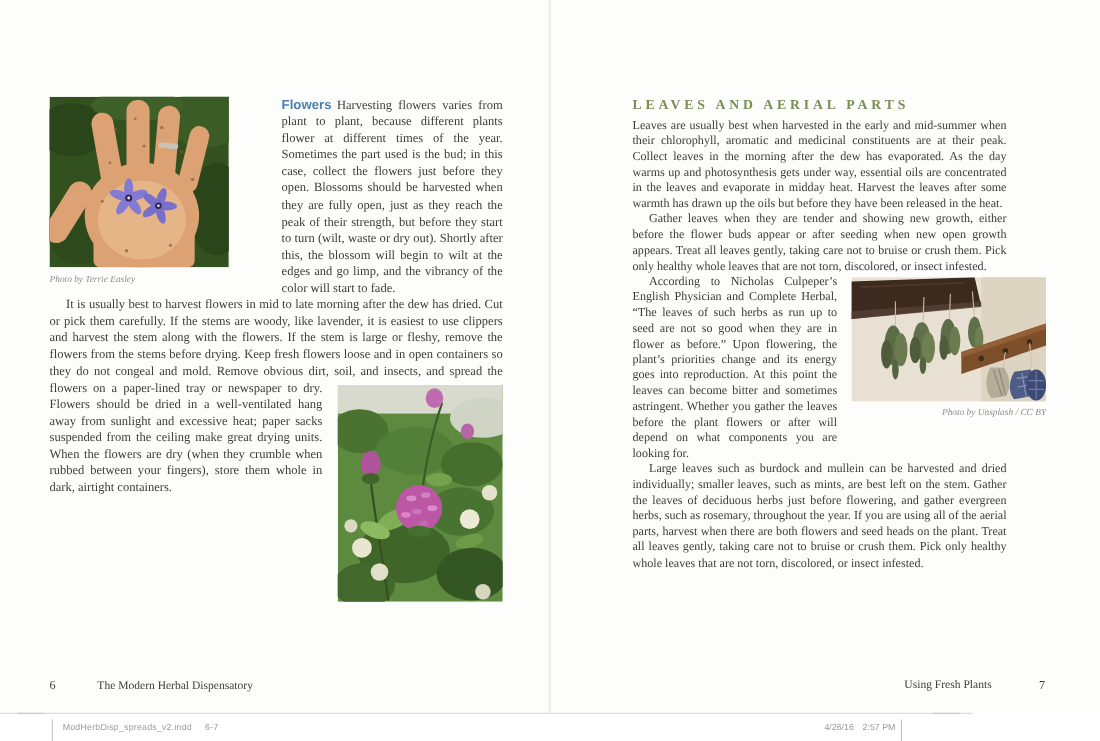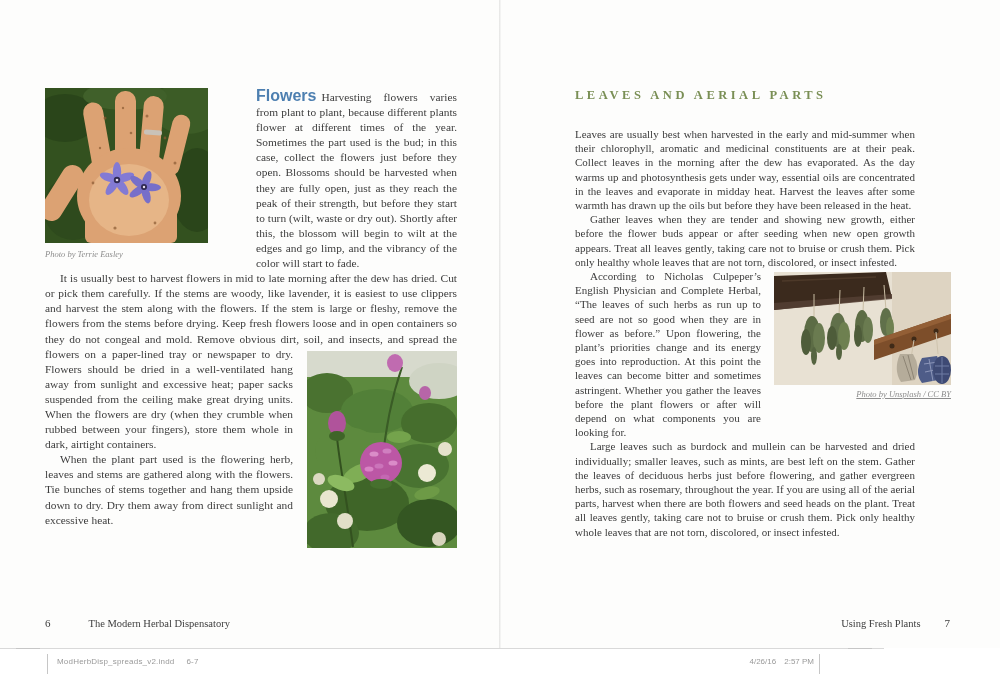--- a/index.html
+++ b/index.html
@@ -17,38 +17,38 @@
   .page-left { position:absolute; left:45px; top:88px; width:412px; }
   .photo-hand-wrap { float:left; width:194px; margin:0 17px 8px 0; }
   .photo-hand-wrap svg { display:block; width:163px; height:155px; }
   .credit { font-style:italic; font-size:8.5px; color:#8d8d8d; line-height:14px; }
   .page-left p, .page-right p {
     margin:0; text-align:justify; font-size:11.4px; line-height:15.1px; color:#3c3c3c;
   }
   .page-right p { font-size:11px; line-height:14.2px; }
   .indent { text-indent:15px; }
   .label-flowers { font-family:"Liberation Sans", sans-serif; font-weight:bold;
-    font-size:16px; color:#4d7fb0; padding-right:5px; }
+    font-size:12px; color:#4d7fb0; padding-right:5px; }
   .photo-clover-float { float:right; width:150px; margin:4px 0 4px 14px; }
   .photo-clover-float svg { display:block; width:150px; height:197px; }
 
   
   .page-right { position:absolute; left:575px; top:88px; width:340px; }
   .section-heading { font-weight:bold; font-size:12.5px; letter-spacing:3.5px;
-    color:#7a8f55; margin:0 0 24px 0; }
+    color:#7a8f55; margin:0 0 4px 0; }
   .photo-herbs-float { float:right; width:177px; margin:3px -36px 26px 13px; }
   .photo-herbs-float svg { display:block; width:177px; height:113px; }
-  .photo-herbs-float .credit { display:block; text-align:right; margin-top:2px;text-decoration:underline; }
+  .photo-herbs-float .credit { display:block; text-align:right; margin-top:2px; }
 
   
   .footer-left { position:absolute; left:45px; top:617px; display:flex; gap:38px;
     font-size:10.5px; color:#3c3c3c; align-items:baseline; }
   .footer-left .pagenum { font-size:11px; }
-  .footer-right { position:absolute; right:50px; top:617px; display:flex; gap:24px;
-    font-size:10.5px; color:#3c3c3c; align-items:center;margin-left:28px; }
+  .footer-right { position:absolute; right:50px; top:617px; display:flex; gap:43px;
+    font-size:10.5px; color:#3c3c3c; align-items:flex-start;margin-left:28px; }
   .footer-right .pagenum { font-size:11px; }
 
   
   .slug { position:absolute; left:0; top:648px; width:884px; height:26px;
     border-top:1px solid #d9d9d9; background:#ffffff;
     font-family:"Liberation Sans", sans-serif; font-size:8px; color:#9a9a9a; }
   .slug-filename { position:absolute; left:57px; top:8px; letter-spacing:.2px; }
   .slug-filename span + span { margin-left:12px; }
   .slug-timestamp { position:absolute; right:70px; top:8px; }
   .slug-timestamp span + span { margin-left:8px;text-align:center; }
@@ -160,21 +160,20 @@
             <ellipse cx="86" cy="112" rx="4.5" ry="2.6" fill="#da8cc8"></ellipse>
             <ellipse cx="72" cy="115" rx="4.5" ry="2.6" fill="#cb74ba"></ellipse>
             <ellipse cx="62" cy="118" rx="4.5" ry="2.6" fill="#d883c4"></ellipse>
             <ellipse cx="78" cy="126" rx="4.5" ry="2.6" fill="#c468b2"></ellipse>
             <ellipse cx="74" cy="133" rx="11" ry="5" fill="#46702e"></ellipse>
           </g>
         </svg>
       </span>
       <span>Flowers should be dried in a well-ventilated hang away from sunlight and excessive heat; paper sacks suspended from the ceiling make great drying units. When the flowers are dry (when they crumble when rubbed between your fingers), store them whole in dark, airtight containers.</span></p>
 
-    <p class="indent"><span>When the plant part used is the flowering herb, leaves and stems are gathered along with the flowers. Tie bunches of stems together and hang them upside down to dry. Dry them away from direct sunlight and excessive heat.</span></p>
   </div>
 
   <div class="page-right">
     <h2 class="section-heading">LEAVES AND AERIAL PARTS</h2>
 
     <p><span>Leaves are usually best when harvested in the early and mid-summer when their chlorophyll, aromatic and medicinal constituents are at their peak. Collect leaves in the morning after the dew has evaporated. As the day warms up and photosynthesis gets under way, essential oils are concentrated in the leaves and evaporate in midday heat. Harvest the leaves after some warmth has drawn up the oils but before they have been released in the heat.</span></p>
 
     <p class="indent"><span>Gather leaves when they are tender and showing new growth, either before the flower buds appear or after seeding when new open growth appears. Treat all leaves gently, taking care not to bruise or crush them. Pick only healthy whole leaves that are not torn, discolored, or insect infested.</span></p>
 
     <p class="indent"><span class="photo-herbs-float">

